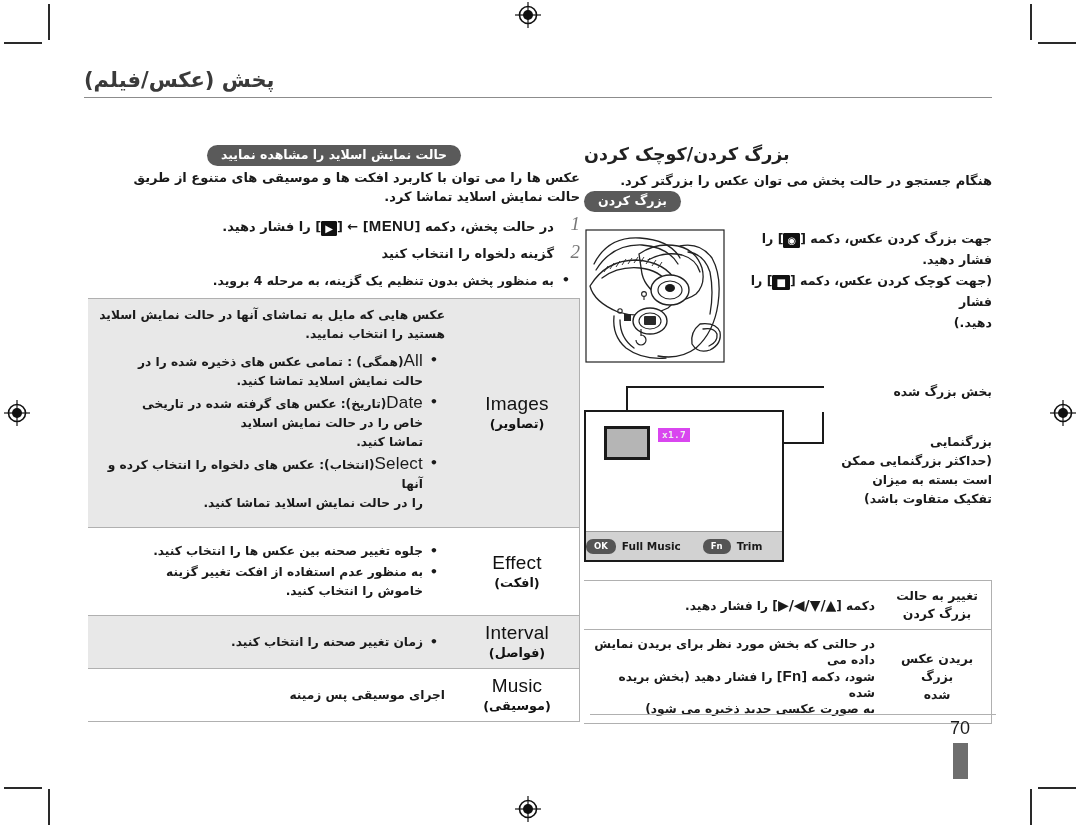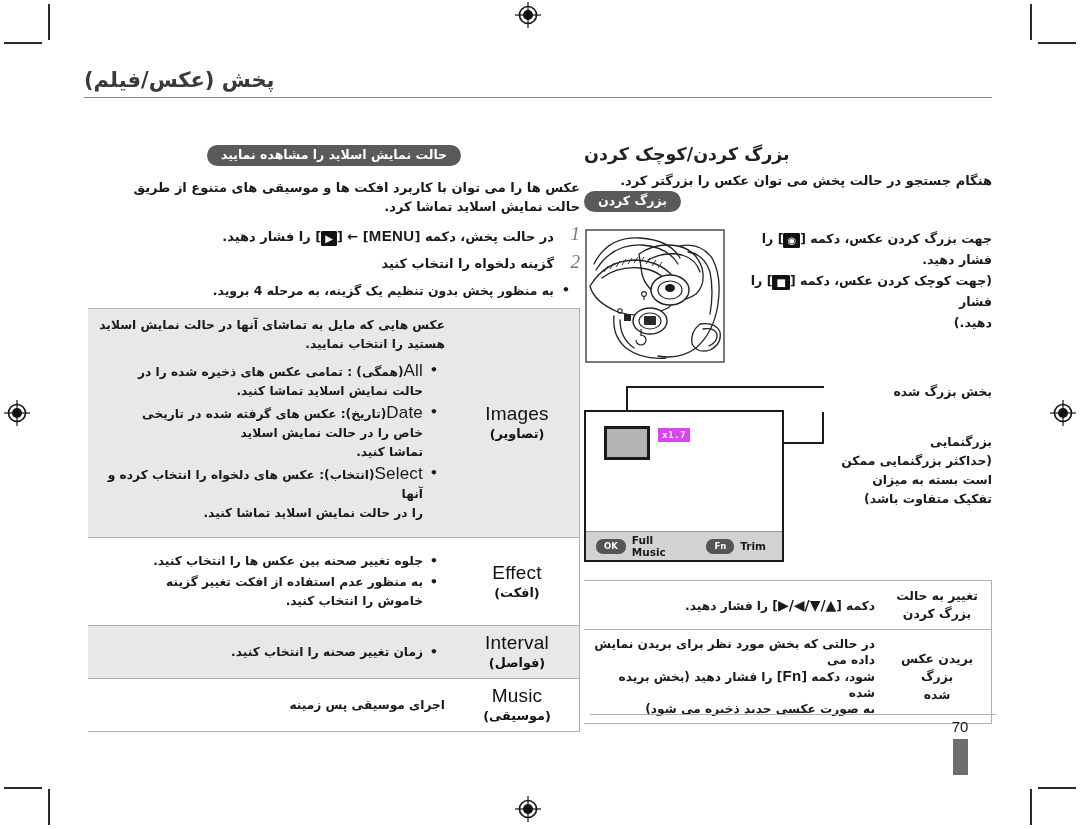--- a/index.html
+++ b/index.html
@@ -92,21 +92,21 @@
   }
   .lcd-zoom{
     position:absolute;left:72px;top:16px;
     background:#d946ef;color:#efefef;font-size:9.5px;font-weight:bold;
     padding:1px 4px;letter-spacing:0.3px;line-height:12px;
     font-family:"DejaVu Sans Mono","Liberation Mono",monospace;
   }
   .lcd-bar{
     position:absolute;left:0;right:0;bottom:0;height:28px;
     background:#d2d2d2;border-top:1px solid #9a9a9a;
-    display:flex;align-items:center;gap:6px;padding-left:10px;
+    display:flex;align-items:center;gap:6px;
     direction:ltr;
   }
   .key{
     background:#555;color:#fff;border-radius:7px;
     font-size:8.5px;font-weight:bold;padding:2px 8px;line-height:11px;
     font-family:"DejaVu Sans","Liberation Sans",sans-serif;
   }
   .key-lbl{font-size:10.5px;font-weight:bold;color:#1a1a1a;margin-right:16px;}
 
   .callout{
@@ -180,21 +180,21 @@
     font-size:12.4px;line-height:19px;font-weight:bold;text-align:right;
   }
   .bullet-line:before{
     content:"\2022";position:absolute;right:10px;top:-1px;font-size:13px;
   }
 
   
   .footer{
     position:absolute;left:900px;top:718px;width:120px;text-align:center;
   }
-  .pagenum{font-size:15px;color:#1a1a1a;font-weight:normal;font-family:"Liberation Sans",sans-serif;}
+  .pagenum{font-size:18px;color:#1a1a1a;font-weight:normal;font-family:"Liberation Sans",sans-serif;}
   .pagebar{width:15px;height:36px;background:#6e6e6e;margin:4px auto 0 auto;}
   .footer-rule{
     position:absolute;left:590px;top:714px;width:406px;height:1px;background:#b0b0b0;
   }
   .arrow-glyphs{font-size:14px;letter-spacing:-1px;}
 </style>
 </head>
 <body>
 
 <div class="page">
@@ -366,21 +366,21 @@
     </tbody>
       </table>
   </div>
 
   <div class="col-left">
 
     <div style="text-align:center;">
       <span class="pill">حالت نمایش اسلاید را مشاهده نمایید</span>
     </div>
 
-    <div class="body-line" style="margin-top:12px;">عکس ها را می توان با کاربرد افکت ها و موسیقی های متنوع از طریق</div>
+    <div class="body-line" style="margin-top:2px;">عکس ها را می توان با کاربرد افکت ها و موسیقی های متنوع از طریق</div>
     <div class="body-line">حالت نمایش اسلاید تماشا کرد.</div>
 
     <div class="steps">
       <div class="step">
         <span class="step-num">1</span>
         <span>در حالت پخش، دکمه [</span><span class="btn-token">MENU</span><span>] ← [</span><span class="glyph-box">▶</span><span>] را فشار دهید.</span>
       </div>
       <div class="step">
         <span class="step-num">2</span>
         <span>گزینه دلخواه را انتخاب کنید</span>

